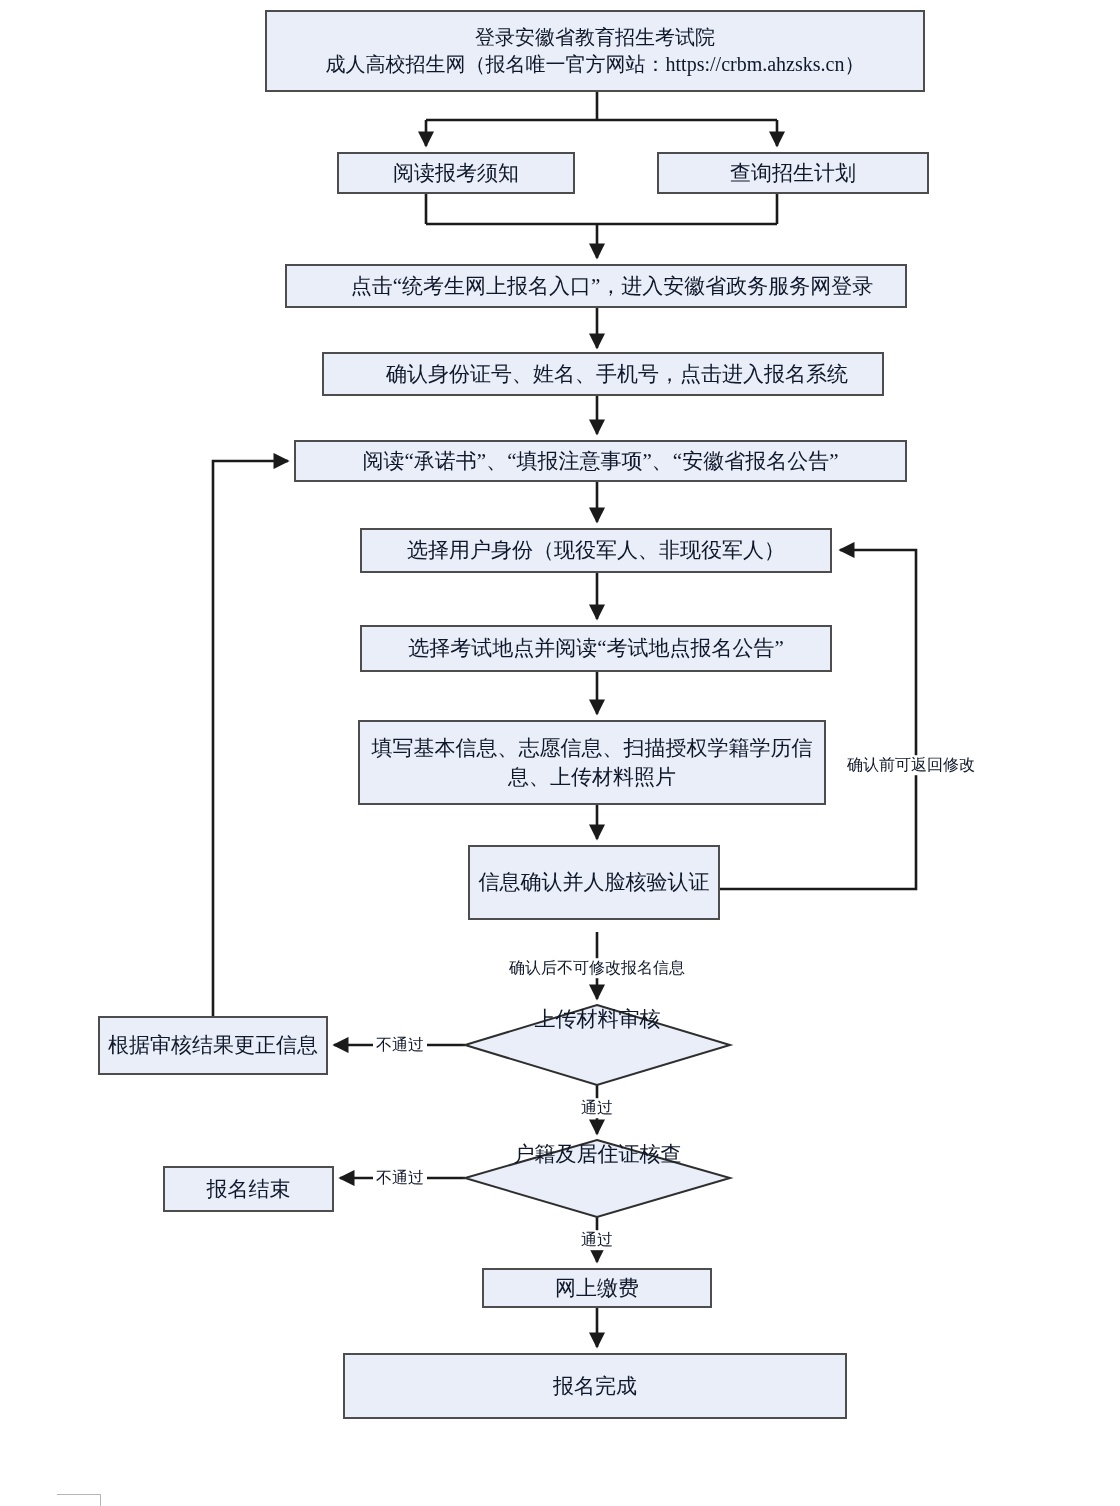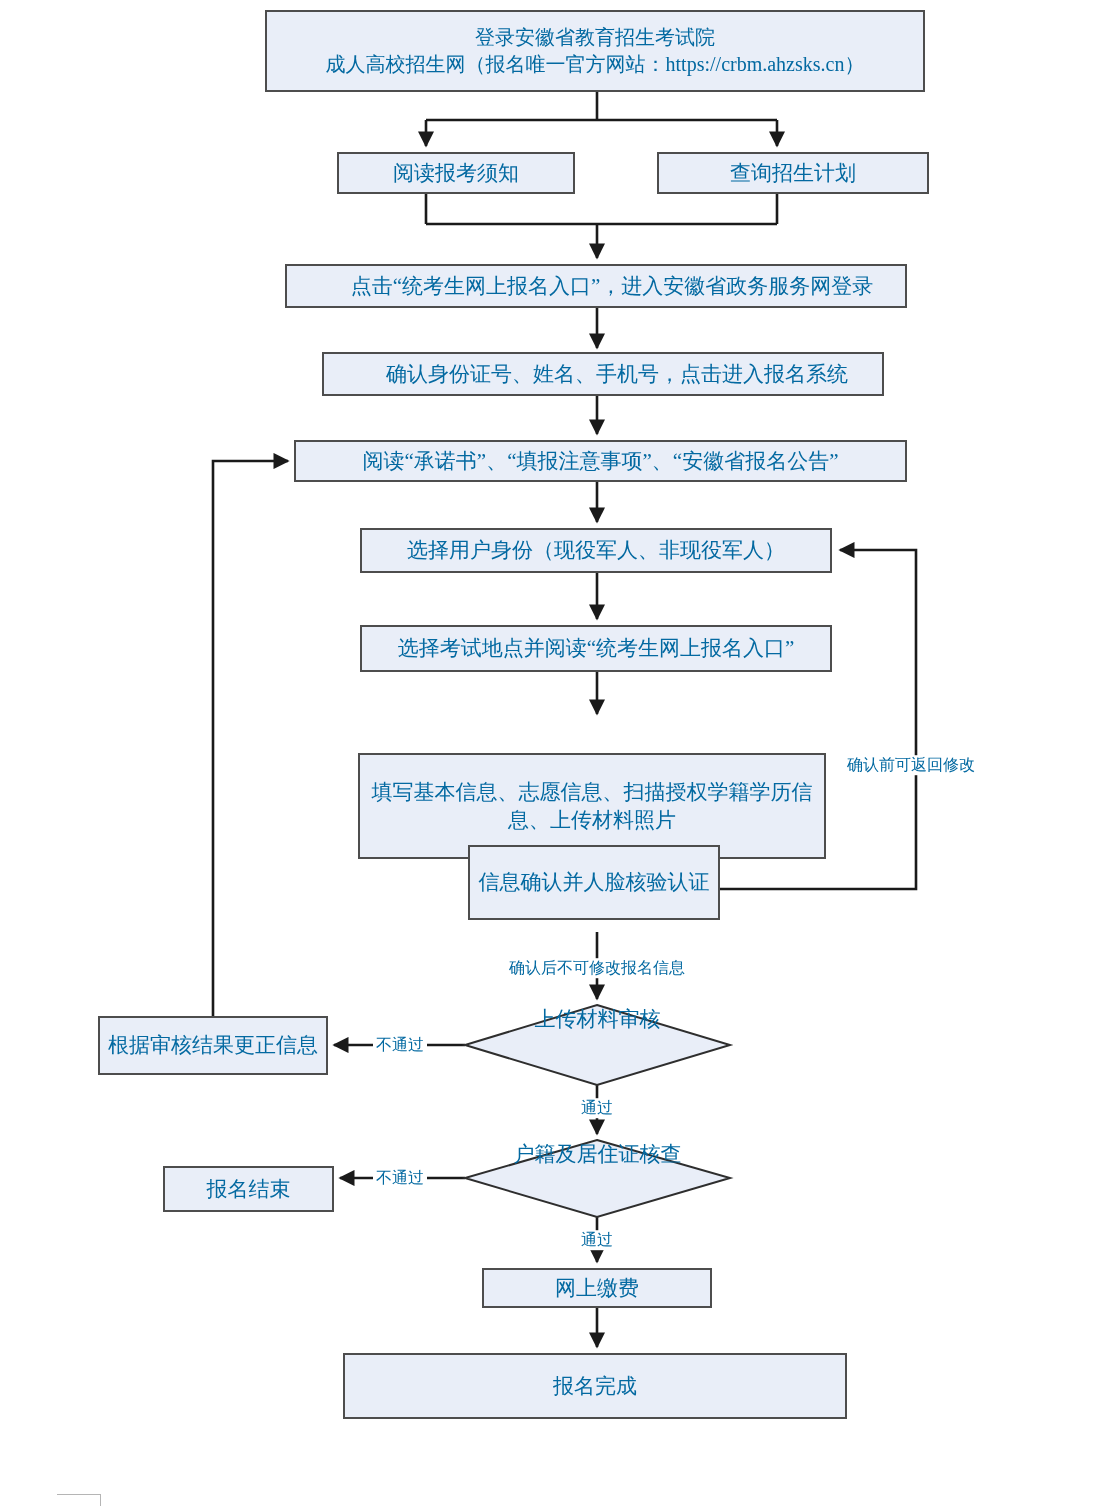--- a/index.html
+++ b/index.html
@@ -1,21 +1,21 @@
 <!DOCTYPE html>
 <html><head>
 <meta charset="utf-8">
 <style>
   html,body{margin:0;padding:0;background:#ffffff;}
   .canvas{
     position:relative;
     width:1120px;height:1506px;
     background:#ffffff;
     font-family:"Liberation Serif","DejaVu Serif",serif;
-    color:#0369a1;
+    color:#0f172a;
     overflow:hidden;
   }
   svg.wires{position:absolute;left:0;top:0;width:1120px;height:1506px;}
   .node{
     position:absolute;
     display:flex;align-items:center;justify-content:center;
     text-align:center;
     background:#e9eef8;
     border:2px solid #4d4d4d;
     box-sizing:border-box;
@@ -125,24 +125,24 @@
 
   <div class="node" style="left:294px;top:440px;width:613px;height:42px;">
     <span>阅读“承诺书”、“填报注意事项”、“安徽省报名公告”</span>
   </div>
 
   <div class="node" style="left:360px;top:528px;width:472px;height:45px;">
     <span>选择用户身份（现役军人、非现役军人）</span>
   </div>
 
   <div class="node" style="left:360px;top:625px;width:472px;height:47px;">
-    <span>选择考试地点并阅读“统考生网上报名入口”</span>
+    <span>选择考试地点并阅读“考试地点报名公告”</span>
   </div>
 
-  <div class="node" style="left:358px;top:720px;width:468px;height:106px;margin-top:33px;">
+  <div class="node" style="left:358px;top:720px;width:468px;height:85px;">
     <span>填写基本信息、志愿信息、扫描授权学籍学历信息、上传材料照片</span>
   </div>
 
   <div class="node" style="left:468px;top:845px;width:252px;height:75px;">
     <span>信息确认并人脸核验认证</span>
   </div>
 
   <div class="diamond-label" style="left:465px;top:1005px;width:265px;height:80px;">
     <span>上传材料审核</span>
   </div>

